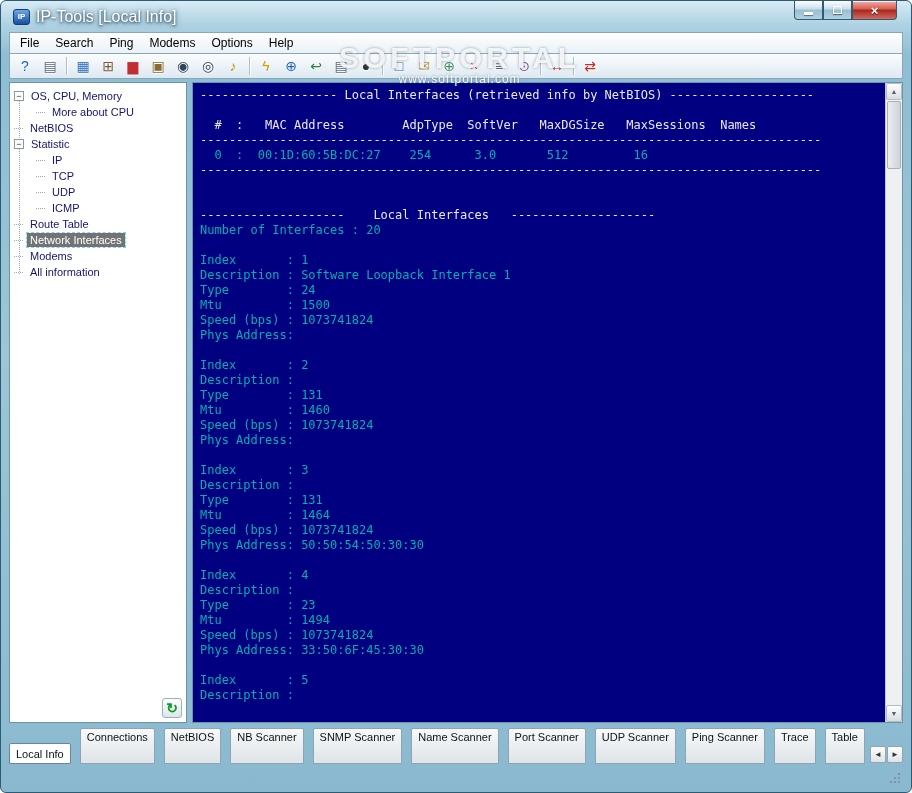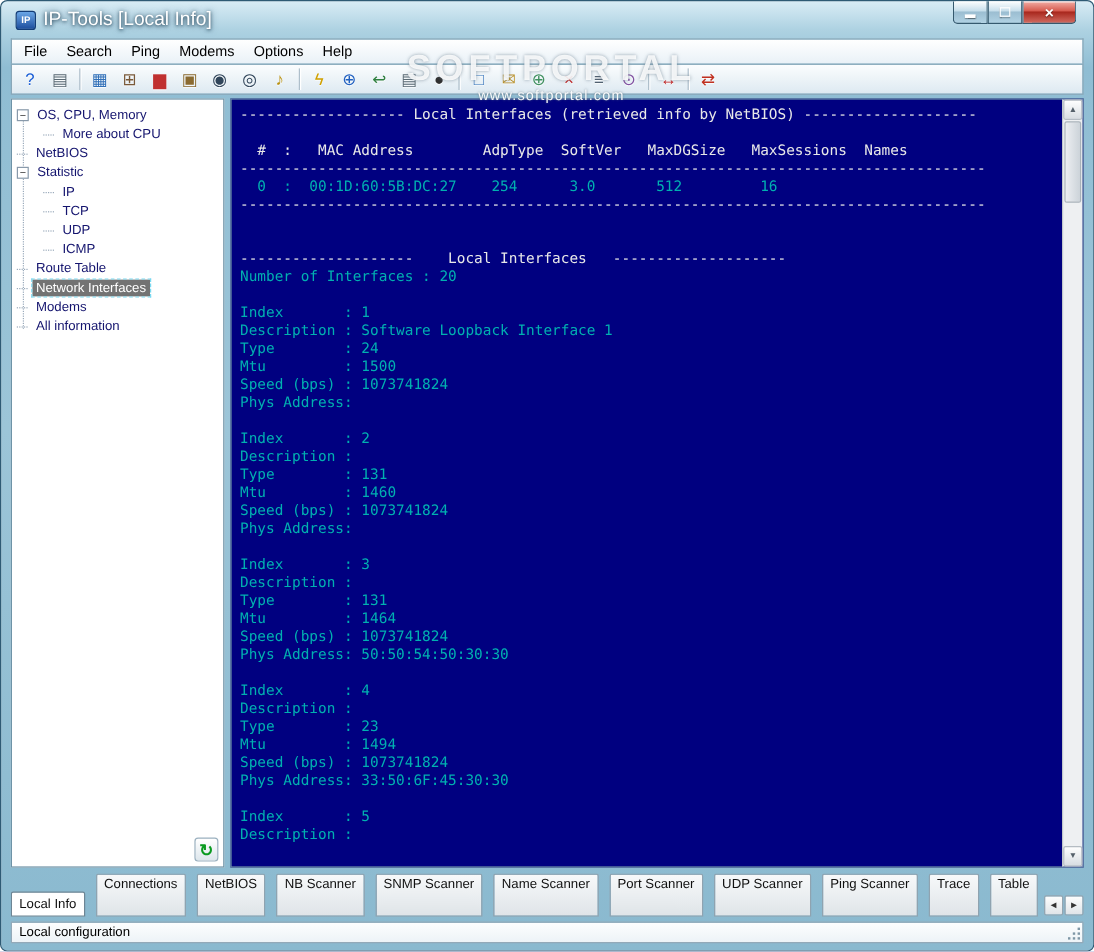--- a/index.html
+++ b/index.html
@@ -290,17 +290,16 @@
         <div class="tab">Finger</div>
         <div class="tab">NS Lookup</div>
       </div>
     <div class="tab-scroll">
       <span class="tsb">◄</span>
       <span class="tsb">►</span>
     </div>
   </div>
 
   <div class="statusbar">
-    <div class="status-field">Local configuration</div>
     <div class="grip"></div>
   </div>
 
 </div>
 
 </body></html>

